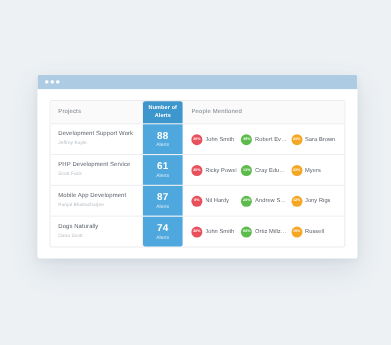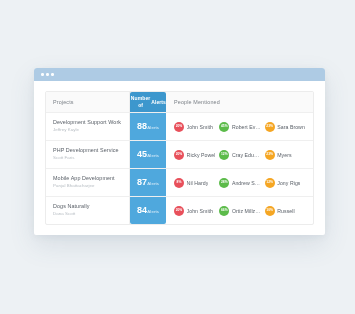--- a/index.html
+++ b/index.html
@@ -80,21 +80,21 @@
     flex-direction: column;
     justify-content: center;
   }
   .col-alerts {
     width: 36px;
     flex: 0 0 36px;
     box-sizing: border-box;
     background: #4fa8dd;
     color: #ffffff;
     display: flex;
-    flex-direction: row;
+    flex-direction: column;
     align-items: center;
     justify-content: center;
     text-align: center;
     padding: 3px 0;
   }
   .head-row .col-alerts {
     background: #3d97cd;
     border-radius: 2px 2px 0 0;
   }
   .row:last-child .col-alerts {
@@ -226,21 +226,21 @@
             </div>
           </div>
         </div>
 
         <div class="row">
           <div class="col-projects">
             <span class="proj-name">PHP Development Service</span>
             <span class="proj-sub">Scott Faris</span>
           </div>
           <div class="col-alerts">
-            <span class="alert-num">45</span>
+            <span class="alert-num">61</span>
             <span class="alert-word">Alerts</span>
           </div>
           <div class="col-people">
             <div class="person">
               <span class="avatar" style="background: rgb(232, 80, 91);">20%</span>
               <span class="person-name">Ricky Powel</span>
             </div>
             <div class="person">
               <span class="avatar" style="background: rgb(92, 187, 74);">12%</span>
               <span class="person-name">Cray Eduwin</span>
@@ -276,21 +276,21 @@
             </div>
           </div>
         </div>
 
         <div class="row">
           <div class="col-projects">
             <span class="proj-name">Dogs Naturally</span>
             <span class="proj-sub">Dana Scott</span>
           </div>
           <div class="col-alerts">
-            <span class="alert-num">84</span>
+            <span class="alert-num">74</span>
             <span class="alert-word">Alerts</span>
           </div>
           <div class="col-people">
             <div class="person">
               <span class="avatar" style="background: rgb(232, 80, 91);">20%</span>
               <span class="person-name">John Smith</span>
             </div>
             <div class="person">
               <span class="avatar" style="background: rgb(92, 187, 74);">66%</span>
               <span class="person-name">Ortiz Millzzer</span>

